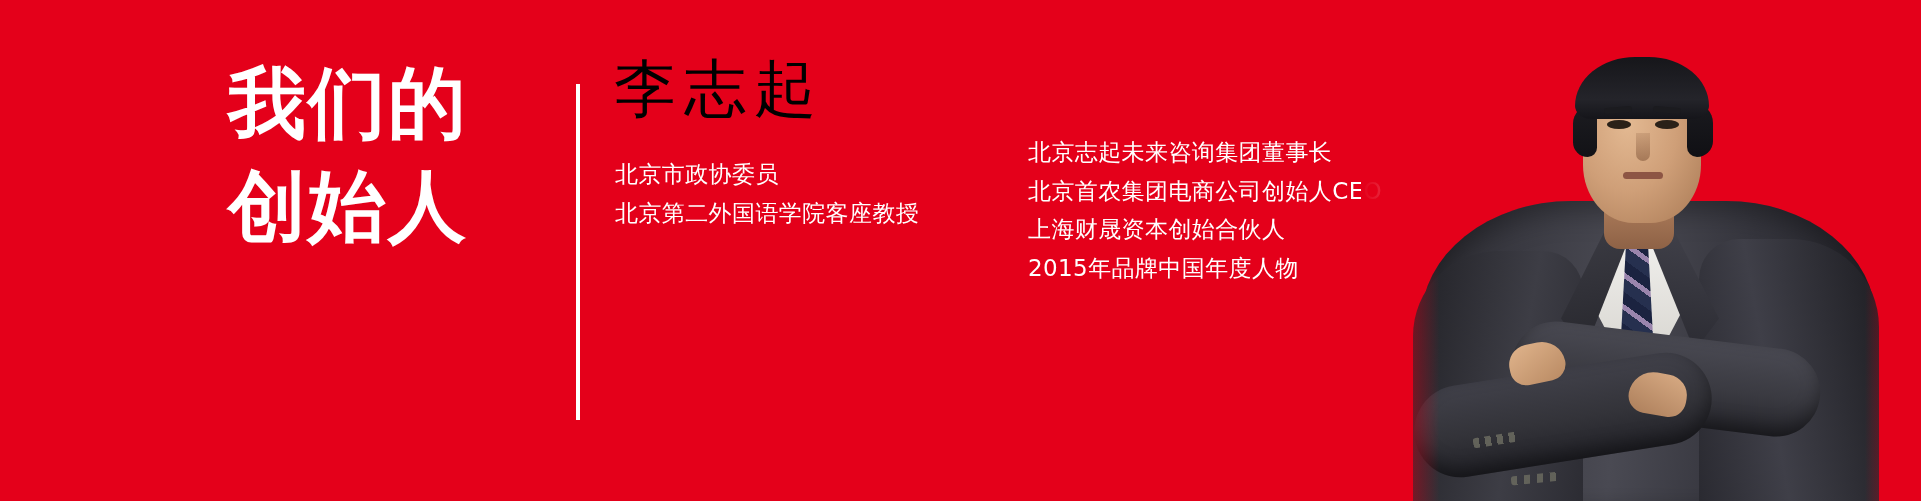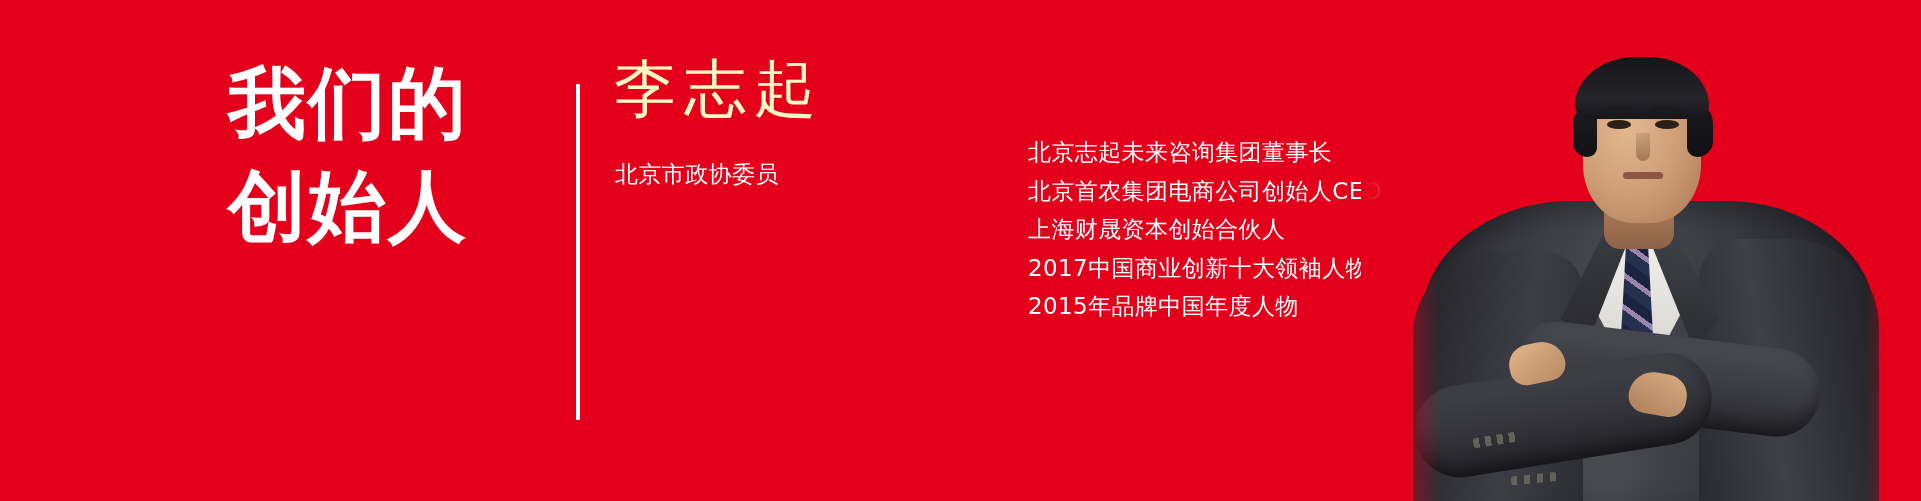--- a/index.html
+++ b/index.html
@@ -43,21 +43,21 @@
     width: 4px;
     height: 336px;
     background: #ffffff;
   }
 
   
   .founder-name {
     position: absolute;
     left: 614px;
     top: 58px;
-    color: #fef9c3;
+    color: #000000;
     font-family: "DejaVu Serif", "Liberation Serif", serif;
     font-weight: 400;
     font-size: 62px;
     line-height: 1;
     letter-spacing: 8px;
     white-space: nowrap;
   }
 
   
   .cred-col {
@@ -260,27 +260,27 @@
     <span class="headline-line">我们的</span>
     <span class="headline-line">创始人</span>
   </div>
 
   <div class="divider"></div>
 
   <div class="founder-name">李志起</div>
 
   <div class="cred-col cred-col-left">
     <span class="cred-item">北京市政协委员</span>
+    <span class="cred-item">北京第二外国语学院客座教授</span>
   </div>
 
   <div class="cred-col cred-col-right">
     <span class="cred-item">北京志起未来咨询集团董事长</span>
     <span class="cred-item">北京首农集团电商公司创始人CEO</span>
     <span class="cred-item">上海财晟资本创始合伙人</span>
-    <span class="cred-item">2017中国商业创新十大领袖人物</span>
     <span class="cred-item">2015年品牌中国年度人物</span>
   </div>
 
   <div class="portrait">
     <div class="p-layer suit-body"></div>
     <div class="p-layer shoulder-l"></div>
     <div class="p-layer shoulder-r"></div>
     <div class="p-layer shirt"></div>
     <div class="p-layer tie"></div>
     <div class="p-layer lapel-l"></div>

